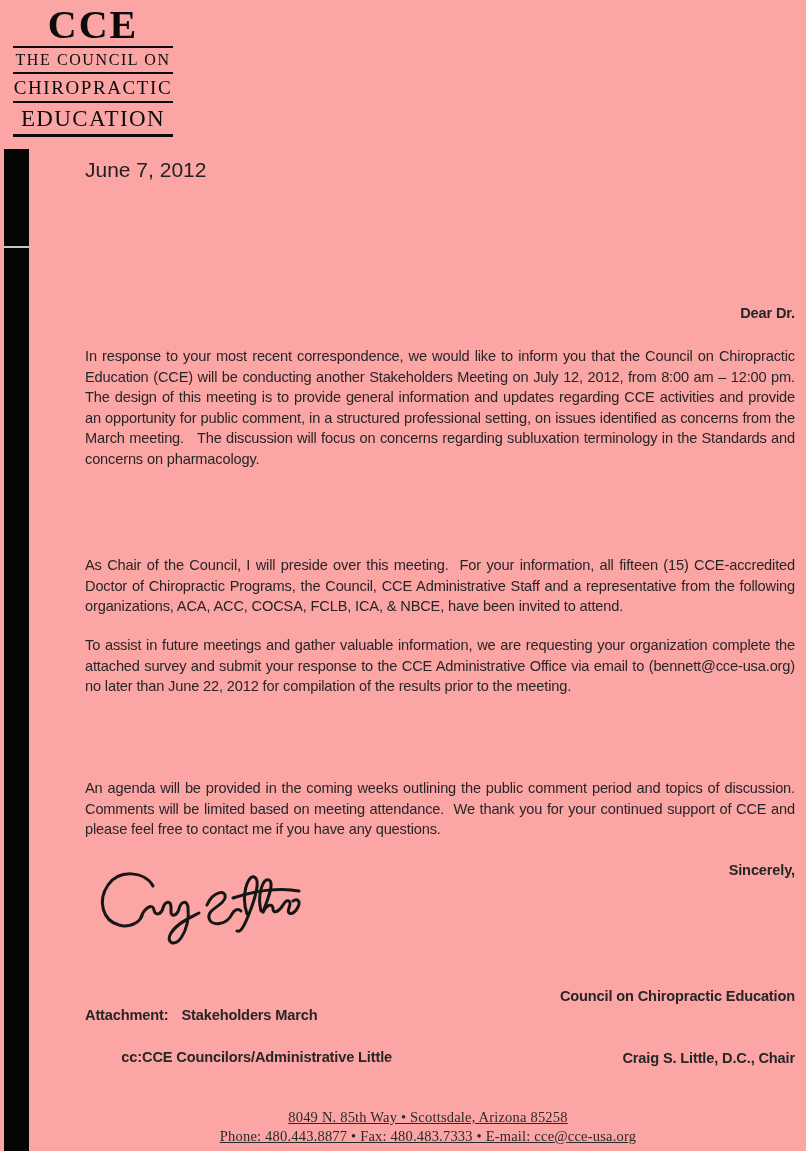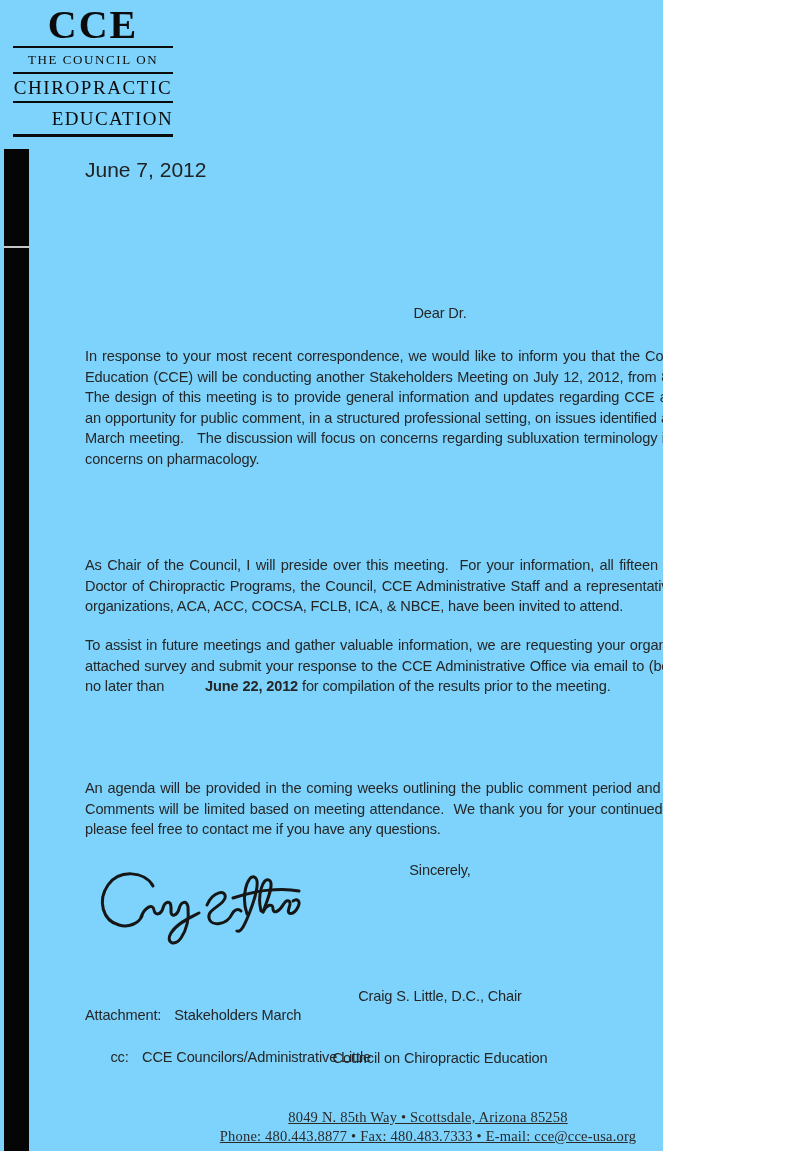--- a/index.html
+++ b/index.html
@@ -1,40 +1,40 @@
 <!DOCTYPE html>
 <html><head>
 <meta charset="utf-8">
 <style>
   html,body { margin:0; padding:0; background:#ffffff; }
   .page {
-    position:relative; width:663px; height:1151px; background:#7dd3fc;
+    position:relative; width:806px; height:1151px; background:#fca5a5;
     font-family:"Liberation Sans", sans-serif; color:#262626; overflow:hidden;
   }
   
   .logo { position:absolute; left:13px; top:6px; width:160px; text-align:center;
           color:#0b0b0b; font-family:"Liberation Serif", serif; }
   .logo-acronym { font-size:40px; line-height:38px; font-weight:bold; letter-spacing:2px; }
   .rule { border-top:2px solid #0b0b0b; margin:2px 0; height:0; }
   .rule.thick { border-top-width:3px; }
-  .logo-l1 { font-size:13px; line-height:20px; letter-spacing:1.6px; white-space:nowrap; }
+  .logo-l1 { font-size:16px; line-height:20px; letter-spacing:1.6px; white-space:nowrap; }
   .logo-l2 { font-size:19px; line-height:23px; letter-spacing:1.6px; white-space:nowrap; }
-  .logo-l3 { font-size:19px; line-height:27px; letter-spacing:1.4px; white-space:nowrap;text-align:right; }
+  .logo-l3 { font-size:23px; line-height:27px; letter-spacing:1.4px; white-space:nowrap; }
   
   .scan-bar { position:absolute; left:4px; top:149px; width:25px; height:1002px; background:#050505; }
   .scan-bar .gap { position:absolute; left:0; top:97px; width:100%; height:2px; background:#e9e9e9; opacity:.85; }
   
   .date { position:absolute; left:85px; top:158px; font-size:21px; color:#222; }
   .para {
     position:absolute; left:85px; width:710px;
     font-size:14.6px; line-height:20.5px; letter-spacing:-0.15px;
     text-align:justify; white-space:pre-wrap; color:#262626;
   }
-  .para.nojust { text-align:center; }
-  .bold { font-weight:bold;margin-left:37px; }
+  .para.nojust { text-align:right;font-weight:bold; }
+  .bold { font-weight:normal; }
   .sig-svg { position:absolute; left:95px; top:866px; }
   .sig-svg path { fill:none; stroke:#161616; stroke-width:3; stroke-linecap:round; stroke-linejoin:round; }
   .row { display:flex; }
   .att-label { margin-right:13px; }
   .cc-label { width:45px; flex:0 0 45px;margin-left:12px; }
   
   .footer {
     position:absolute; left:50px; top:1108px; width:756px; text-align:center;
     font-family:"Liberation Serif", serif; font-size:14.5px; line-height:19px;
     color:#2a2a2a; letter-spacing:0.2px;text-decoration:underline;
@@ -80,22 +80,22 @@
     <path d="M58,20 C50,5 24,3 13,19 C2,35 8,55 24,59 C34,62 44,57 47,50"></path>
     <path d="M46,51 C50,41 58,37 59,44 C60,50 66,49 68,42 C70,35 76,34 76,41 L76,46 C76,51 82,50 84,43 C86,35 92,34 93,41 C94,51 92,63 86,72 C80,81 70,77 76,67 C82,57 96,51 104,47"></path>
     <path d="M112,39 C118,25 132,23 130,32 C128,40 112,43 114,52 C116,61 132,59 137,48 C139,44 143,42 146,45"></path>
     <path d="M152,48 C146,31 152,9 159,11 C166,13 160,33 154,48 C150,58 146,67 142,65"></path>
     <path d="M166,45 C162,29 168,11 174,14 C180,17 172,35 168,46"></path>
     <path d="M168,46 C172,38 178,37 178,43 C178,48 184,46 188,39 C192,32 197,34 194,42 C191,50 199,49 203,41 C206,35 202,32 198,35"></path>
     <path d="M138,32 C158,25 185,21 204,25"></path>
   </svg>
 
   <div class="para nojust" style="top:945px">
+    <div>Council on Chiropractic Education</div>
     <div>Craig S. Little, D.C., Chair</div>
-    <div>Council on Chiropractic Education</div>
   </div>
 
   <div class="para nojust row" style="top:1005px">
     <span class="att-label">Attachment:</span>
     <span>Stakeholders March</span>
   </div>
 
   <div class="para nojust row" style="top:1047px">
     <span class="cc-label">cc:</span>
     <span>CCE Councilors/Administrative Little</span>

